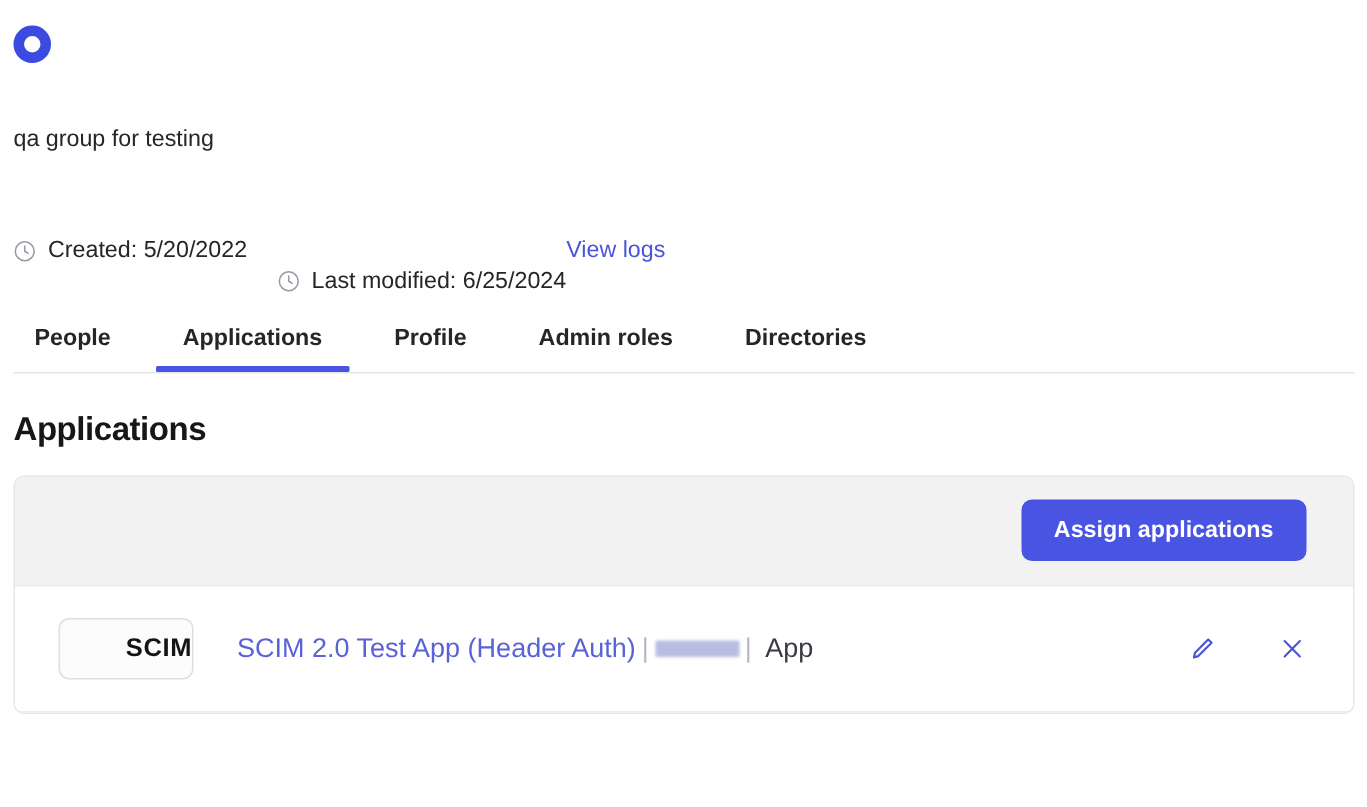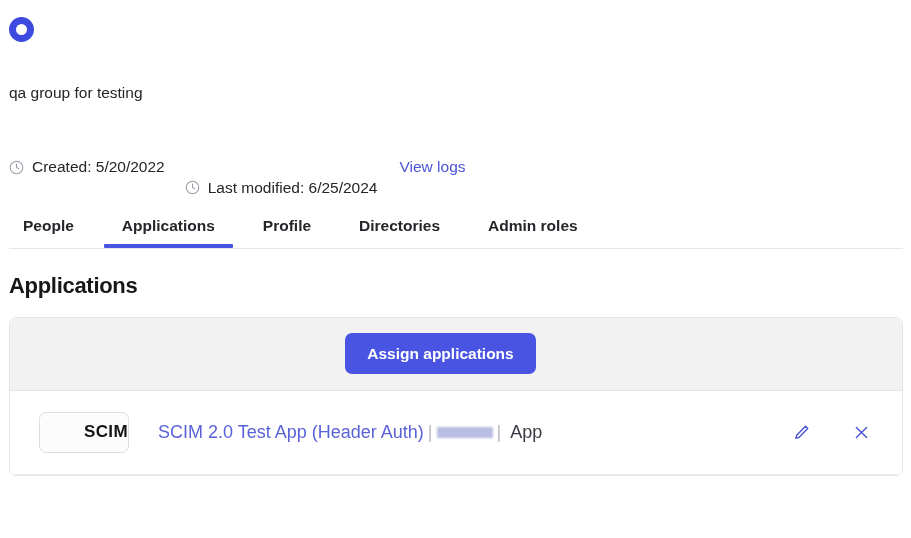--- a/index.html
+++ b/index.html
@@ -66,21 +66,20 @@
     gap: 8px;
   }
   .meta-item + .meta-item { margin-left: 20px; margin-top: 41px; }
   .clock-icon {
     width: 15px;
     height: 15px;
     flex: none;
     display: block;
   }
   .meta-link {
-    margin-left: 22px;
     color: #4a54d6;
     font-size: 15.5px;
     text-decoration: none;
     cursor: pointer;
   }
 
   
   .tabs-wrap {
     margin-top: 20px;
     position: relative;
@@ -135,21 +134,21 @@
     border-radius: 7px;
     background: #ffffff;
     overflow: hidden;
   }
   .card-toolbar {
     background: #f2f2f3;
     border-bottom: 1px solid #e6e6e9;
     height: 73px;
     display: flex;
     align-items: center;
-    justify-content: center;
+    justify-content: flex-end;
     padding-right: 31px;
   }
   .assign-button {
     background: #4a54e3;
     color: #ffffff;
     font-size: 15.5px;
     font-weight: bold;
     border: none;
     border-radius: 7px;
     padding: 13px 22px;
@@ -257,22 +256,22 @@
     <span>Last modified: 6/25/2024</span>
   </div>
   <a class="meta-link" href="#">View logs</a>
 </div>
 
 <div class="tabs-wrap">
   <div class="tabs">
     <div class="tab">People</div>
     <div class="tab active">Applications</div>
     <div class="tab">Profile</div>
+    <div class="tab">Admin roles</div>
     <div class="tab">Directories</div>
-    <div class="tab">Admin roles</div>
   </div>
   <div class="tabs-underline"></div>
 </div>
 
 <div class="section-title">Applications</div>
 
 <div class="card">
   <div class="card-toolbar">
     <button class="assign-button">Assign applications</button>
   </div>

